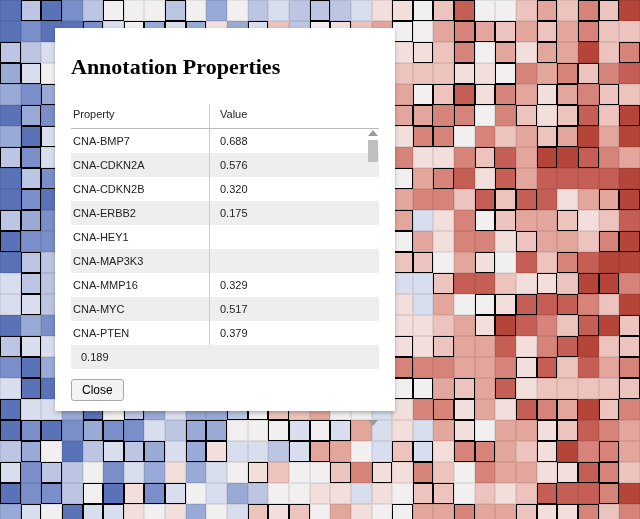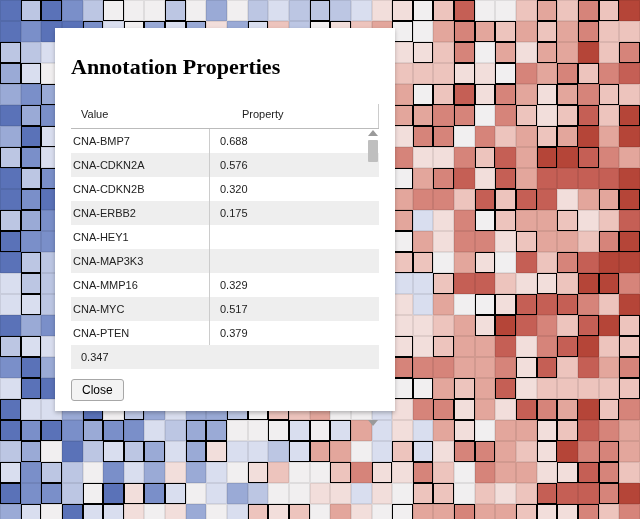--- a/index.html
+++ b/index.html
@@ -948,22 +948,22 @@
         <div class="hm-cell" style="background: rgb(237, 196, 189);"></div>
         <div class="hm-cell" style="background: rgb(214, 132, 122);"></div>
       </div>
     </div>
 
   <div class="modal">
     <h1>Annotation Properties</h1>
 
     <div class="tbl-wrap">
       <div class="thead">
+        <div class="col col-prop">Property</div>
         <div class="col col-val">Value</div>
-        <div class="col col-prop">Property</div>
       </div>
       <div class="tbody" id="tbody">
           <div class="trow">
             <div class="col col-prop">CNA-BMP7</div>
             <div class="col col-val">0.688</div>
           </div>
           <div class="trow">
             <div class="col col-prop">CNA-CDKN2A</div>
             <div class="col col-val">0.576</div>
           </div>
@@ -987,21 +987,21 @@
           </div>
           <div class="trow">
             <div class="col col-prop">CNA-MYC</div>
             <div class="col col-val">0.517</div>
           </div>
           <div class="trow">
             <div class="col col-prop">CNA-PTEN</div>
             <div class="col col-val">0.379</div>
           </div>
           <div class="trow">
-            <div class="col col-val">0.347</div>
+            <div class="col col-val">0.189</div>
           </div>
         </div>
 
       <div class="scrollbar">
         <div class="sb-arrow sb-up"></div>
         <div class="sb-track">
           <div class="sb-thumb"></div>
         </div>
         <div class="sb-arrow sb-dn"></div>
       </div>

